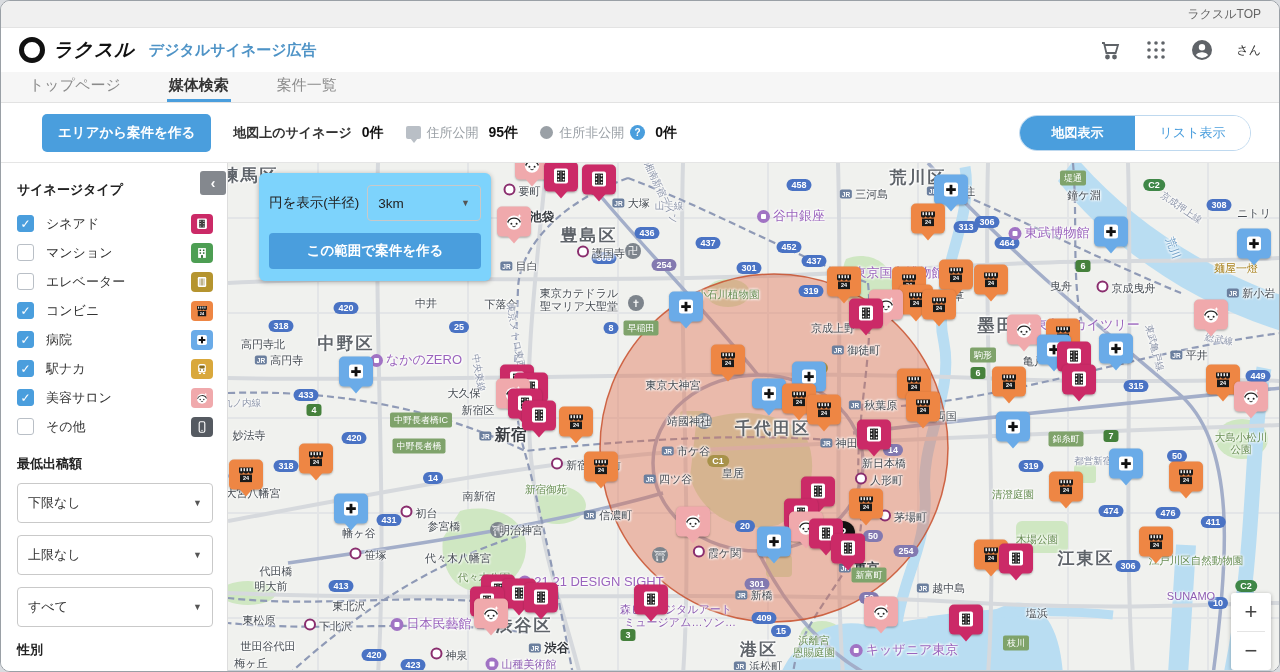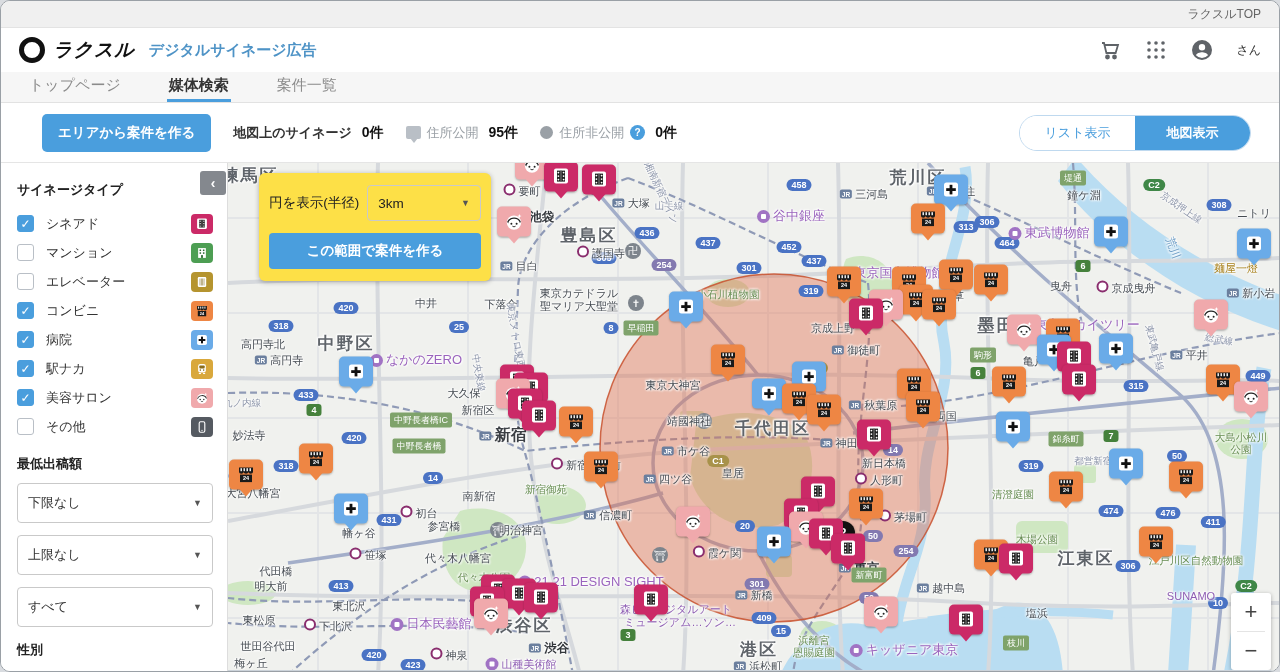--- a/index.html
+++ b/index.html
@@ -91,21 +91,21 @@
   .mk-store{--mkc:#ee8644;background:#ee8644;}
   .mk-hospital{--mkc:#6aabe8;background:#6aabe8;}
   .mk-ekinaka{--mkc:#d9a83c;background:#d9a83c;}
   .mk-salon{--mkc:#f0a9ac;background:#f0a9ac;}
   .mk-other{--mkc:#555a61;background:#555a61;}
   .legend.mk{position:static;width:22px;height:20px;transform:none;border-radius:4px;box-shadow:none;z-index:1;}
   .legend.mk:after{border-width:5px;border-top-width:6px;bottom:-5px;}
   .legend.mk svg{width:14px;height:14px;}
   .cluster-badge{position:absolute;transform:translate(-50%,-50%);width:24px;height:24px;border-radius:50%;background:#111;color:#fff;font-size:12px;font-weight:bold;display:flex;align-items:center;justify-content:center;z-index:40;cursor:pointer;box-shadow:0 1px 3px rgba(0,0,0,.4);}
   
-  .map-panel{position:absolute;left:31px;top:10px;width:232px;background:#fde047;border-radius:6px;box-shadow:0 1px 5px rgba(0,0,0,.3);padding:12px 10px 12px 10px;z-index:50;box-sizing:border-box;}
+  .map-panel{position:absolute;left:31px;top:10px;width:232px;background:#7dd3fc;border-radius:6px;box-shadow:0 1px 5px rgba(0,0,0,.3);padding:12px 10px 12px 10px;z-index:50;box-sizing:border-box;}
   .mp-row{display:flex;align-items:center;gap:8px;}
   .mp-label{font-size:13.5px;color:#222;}
   .mp-sel{flex:1;height:34px;border:1px solid #c9c9c9;border-radius:4px;display:flex;align-items:center;padding:0 10px;font-size:13.5px;color:#222;cursor:pointer;}
   .mp-sel .caret{margin-left:auto;font-size:9px;color:#555;}
   .mp-btn{margin-top:12px;width:100%;height:36px;background:#4a9edd;color:#fff;font-size:13.5px;font-weight:bold;border:none;border-radius:4px;cursor:pointer;font-family:"Liberation Sans",sans-serif;}
   
   .zoomctl{position:absolute;right:8px;bottom:5px;width:40px;background:#fff;border-radius:3px;box-shadow:0 1px 4px rgba(0,0,0,.3);z-index:52;overflow:hidden;}
   .zbtn{height:38px;display:flex;align-items:center;justify-content:center;font-size:22px;color:#444;cursor:pointer;}
   .zdiv{height:1px;background:#e4e4e4;margin:0 6px;}
 </style>
@@ -173,22 +173,22 @@
       <span class="count-label grey">住所公開</span>
       <span class="count-value">95件</span>
     </div>
     <div class="count-group">
       <span class="dot-grey"></span>
       <span class="count-label grey">住所非公開</span>
       <span class="help-circle">?</span>
       <span class="count-value">0件</span>
     </div>
     <div class="view-toggle">
+      <div class="vt active">地図表示</div>
       <div class="vt">リスト表示</div>
-      <div class="vt active">地図表示</div>
     </div>
   </div>
 
   <div class="main">
 
     <aside class="sidebar">
       <div class="sb-heading">サイネージタイプ</div>
       <div>
           <div class="chk-row">
             <span class="chk on">✓</span>

